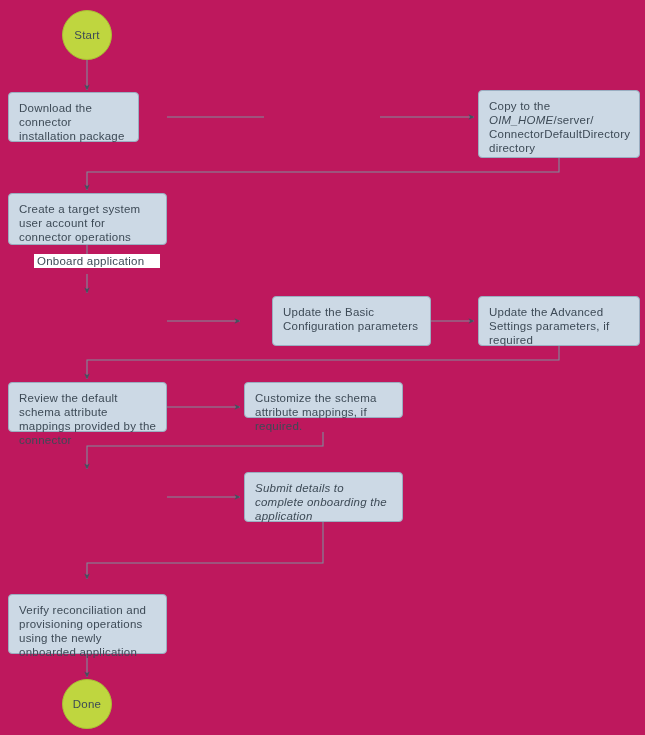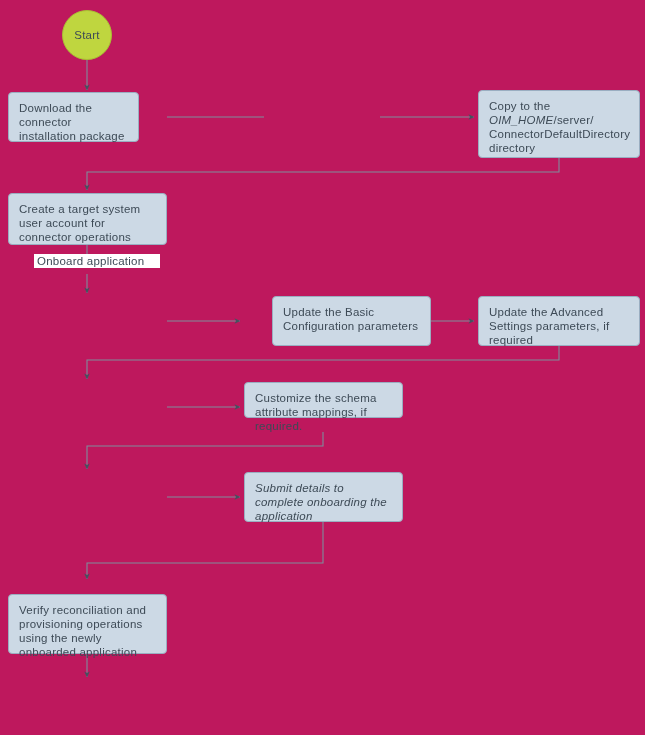--- a/index.html
+++ b/index.html
@@ -129,28 +129,34 @@
 
 
   <div class="node-box" style="left:244px; top:296px; width:159px; height:50px;margin-left:28px;">
     <span>Update the Basic Configuration parameters</span>
   </div>
 
   <div class="node-box" style="left:478px; top:296px; width:162px; height:50px;">
     <span>Update the Advanced Settings parameters, if required</span>
   </div>
 
+  <div class="node-box" style="left:8px; top:382px; width:159px; height:50px;">
+    <span>Review the default schema attribute mappings provided by the connector</span>
+  </div>
 
   <div class="node-box" style="left:244px; top:382px; width:159px; height:36px;">
     <span>Customize the schema attribute mappings, if required.</span>
   </div>
 
 
   <div class="node-box" style="left:244px; top:472px; width:159px; height:50px;font-style:italic;">
     <span>Submit details to complete onboarding the application</span>
   </div>
 
   <div class="node-box" style="left:8px; top:582px; width:159px; height:60px;margin-top:12px;">
     <span>Verify reconciliation and provisioning operations using the newly onboarded application</span>
   </div>
 
+  <div class="terminator" style="left:62px; top:679px; width:50px; height:50px;">
+    <span>Done</span>
+  </div>
 
 </div>
 
 </body></html>

